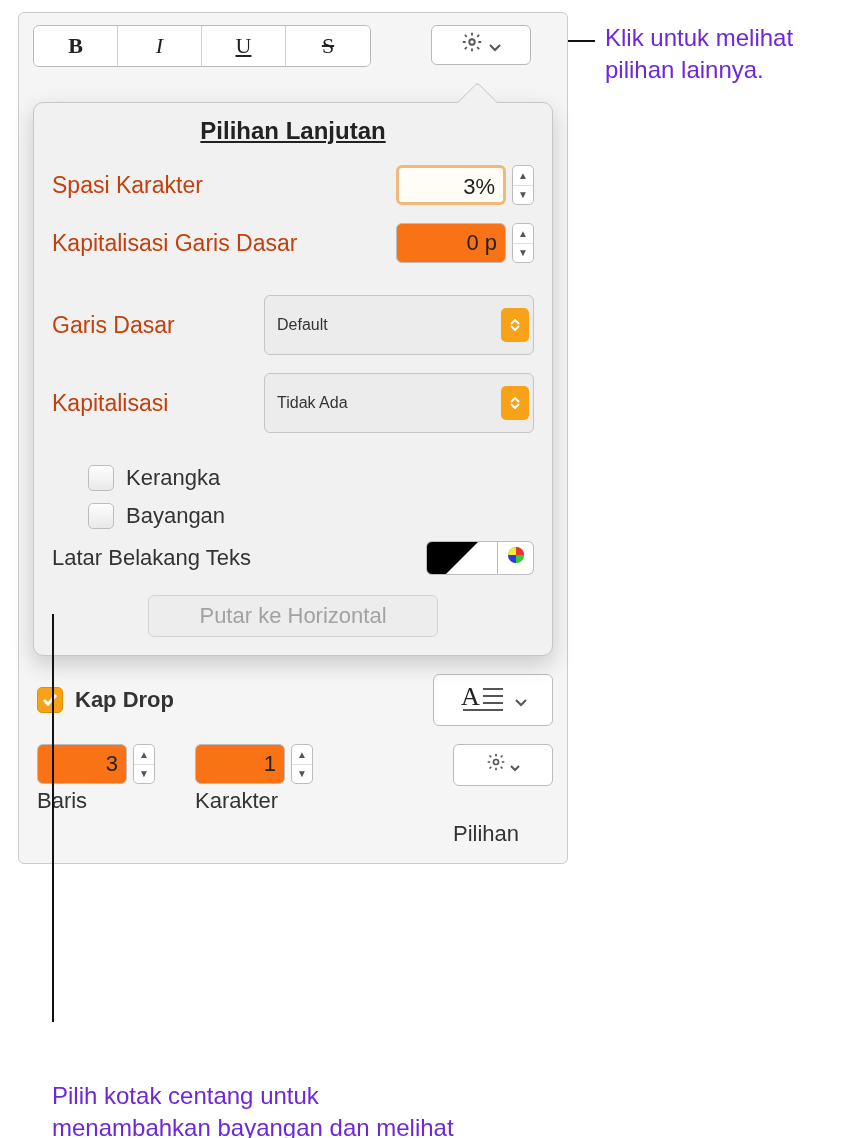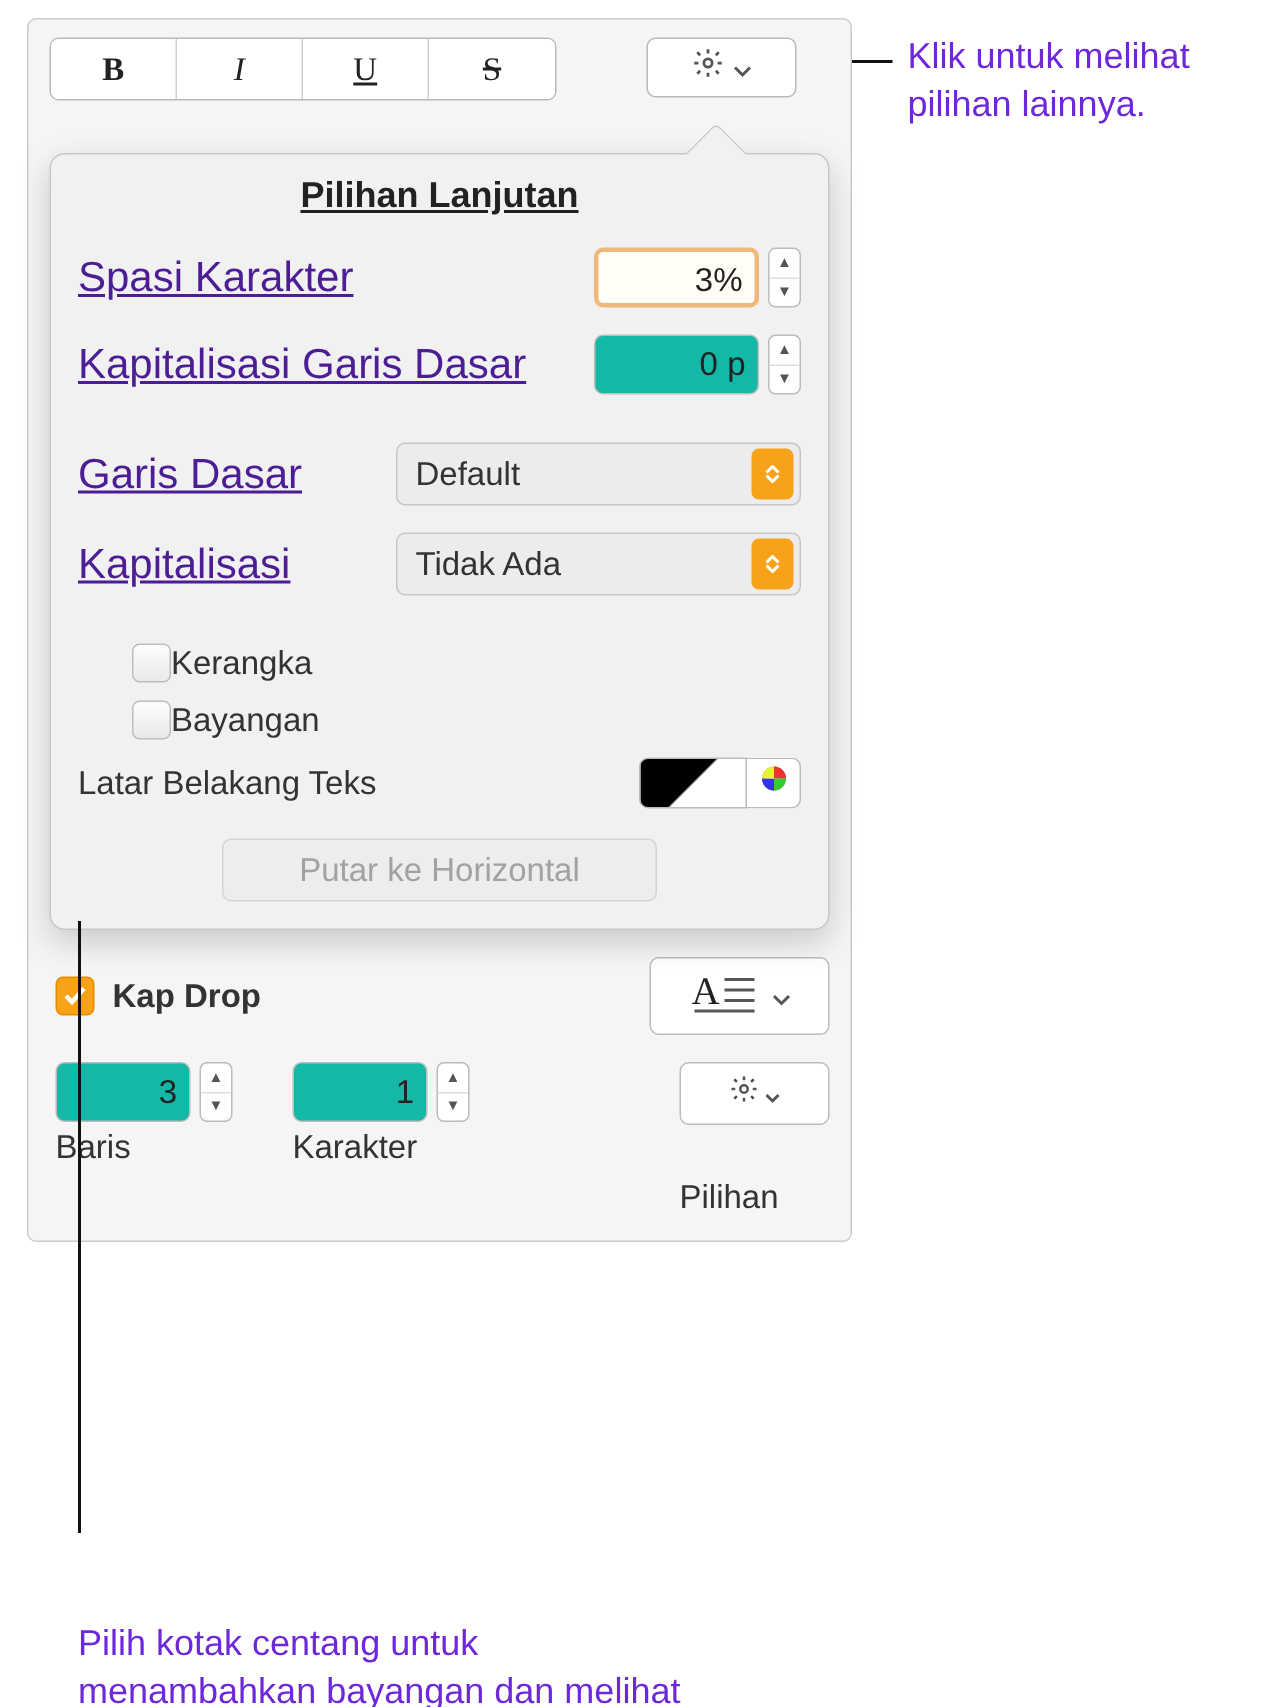--- a/index.html
+++ b/index.html
@@ -97,29 +97,29 @@
       color: #222;
       text-decoration: underline;
     }
 
     .row {
       display: flex;
       align-items: center;
       justify-content: space-between;
       margin-bottom: 18px;
     }
-    .row-label { color: #4c1d95; font-size: 28px; text-decoration: underline; }
+    .row-label { color: #c2410c; font-size: 23px; }
 
     
     .stepper-wrap { display: flex; align-items: center; gap: 6px; }
     .stepper-field {
       width: 110px; height: 40px;
       border: 1px solid #bcbcbc;
       border-radius: 6px;
-      background: #14b8a6;
+      background: #f97316;
       text-align: right;
       padding-right: 8px;
       font-size: 22px;
       line-height: 38px;
       color: #222;
     }
     .stepper-field.highlight {
       border: 3px solid #f0b87a;
       background: #fffdf6;
     }
@@ -127,36 +127,36 @@
       display: flex; flex-direction: column;
       border: 1px solid #bcbcbc; border-radius: 5px;
       width: 22px; height: 40px; background: #fff; overflow: hidden;
     }
     .stepper-arrows span { flex:1; display:flex; align-items:center; justify-content:center; font-size:10px; color:#555; }
     .stepper-arrows span:first-child { border-bottom: 1px solid #ddd; }
 
     
     .select {
       display: flex; align-items: center; justify-content: space-between;
-      width: 270px; height: 42px;
+      width: 270px; height: 60px;
       border: 1px solid #c5c5c5; border-radius: 6px;
       background: #ececec;
       padding: 0 4px 0 12px;
-      font-size: 22px;
+      font-size: 16px;
     }
     .select .sel-arrow {
       width: 28px; height: 34px;
       border-radius: 5px;
       background: #f8a21a;
       display: flex; flex-direction: column; align-items: center; justify-content: center;
     }
     .sel-arrow svg { display:block; }
 
     
-    .check-row { display: flex; align-items: center; margin-bottom: 12px; padding-left: 36px; }
+    .check-row { display: flex; align-items: center; gap: 12px; margin-bottom: 12px; padding-left: 36px; }
     .mac-checkbox {
       width: 26px; height: 26px;
       border: 1px solid #bdbdbd; border-radius: 5px;
       background: linear-gradient(#fdfdfd,#e9e9e9);
     }
 
     .bgcolor-row { display:flex; align-items:center; justify-content:space-between; margin: 10px 0 20px 0; }
     .colorwell { display:flex; align-items:center; }
     .well-swatch {
       width: 72px; height: 34px;

